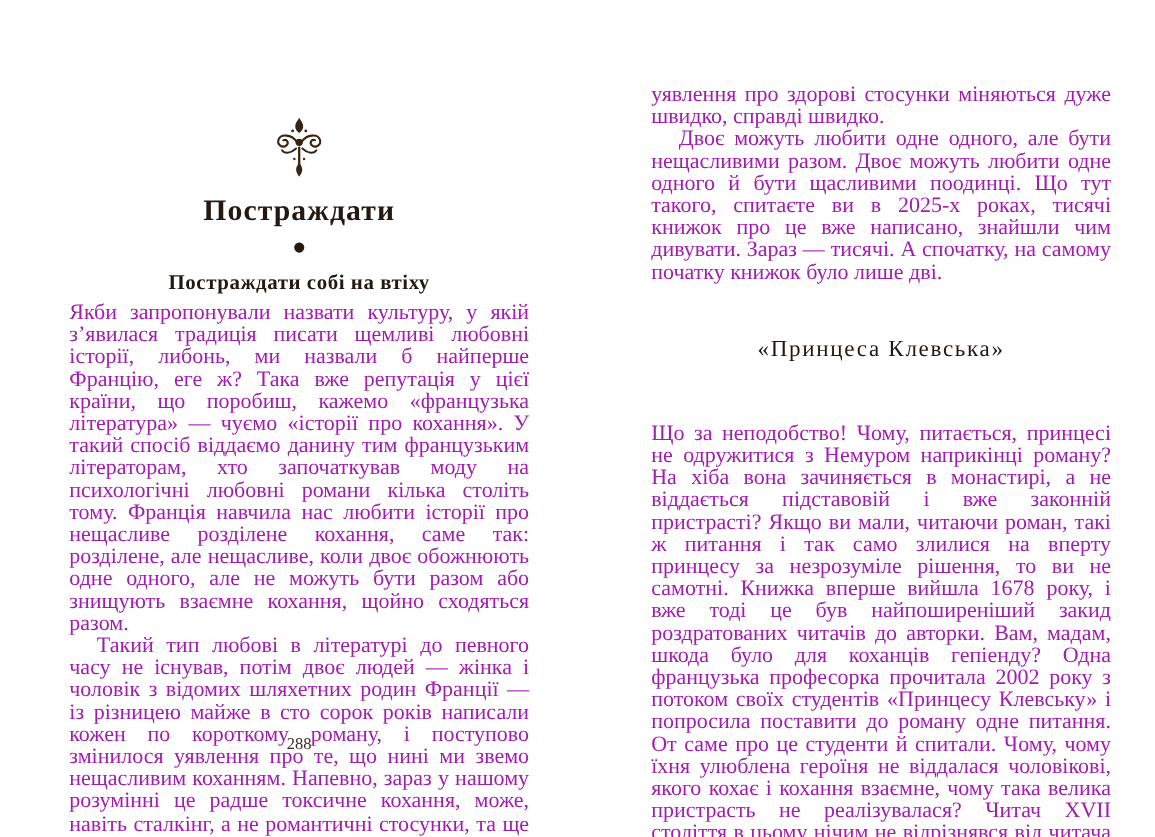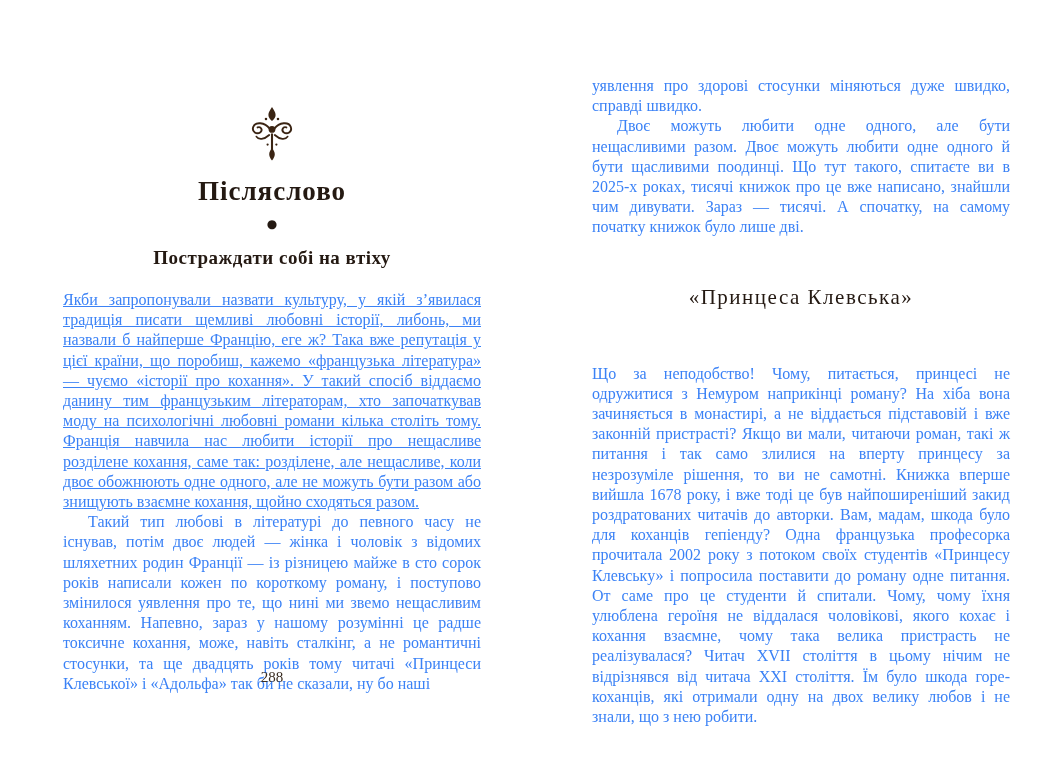--- a/index.html
+++ b/index.html
@@ -63,26 +63,26 @@
     font-size: 21px;
     line-height: 30px;
     font-weight: normal;
     text-align: center;
     letter-spacing: 1.5px;
     color: #241912;
   }
 
   p.body-text {
     margin: 0;
-    font-size: 16px;
+    font-size: 20px;
     line-height: 20.2px;
     text-align: justify;
-    color: #3b82f6;
+    color: #a21caf;
   }
-  p.first-after-heading { margin-top: 20px; text-decoration: underline; }
+  p.first-after-heading { margin-top: 4px; }
   p.first-on-page       { margin-top: 76px; }
   p.after-section       { margin-top: 52px; }
   p.indented            { text-indent: 25px; }
 
   .page-number {
     position: absolute;
     top: 669px;
     left: 0;
     width: 100%;
     text-align: center;
@@ -107,21 +107,21 @@
         <circle stroke="none" cx="30" cy="29" r="4.2"></circle>
         <path fill="none" stroke-width="2.2" stroke-linecap="round" d="M26.5 36 C20 42 13 42 10.5 38"></path>
         <path fill="none" stroke-width="2.2" stroke-linecap="round" d="M33.5 36 C40 42 47 42 49.5 38"></path>
         <path fill="none" stroke-width="2.6" stroke-linecap="round" d="M30 35 L30 56"></path>
         <path stroke="none" d="M30 52 C31.8 55 33.5 57 33.5 60 C33.5 63 31.8 65.5 30 68 C28.2 65.5 26.5 63 26.5 60 C26.5 57 28.2 55 30 52 Z"></path>
         <circle stroke="none" cx="24.5" cy="48" r="1.4"></circle>
         <circle stroke="none" cx="35.5" cy="48" r="1.4"></circle>
       </g>
     </svg>
 
-    <h1 class="chapter-title">Післяслово</h1>
+    <h1 class="chapter-title">Постраждати</h1>
 
     <div class="divider-dot">●</div>
 
     <h2 class="section-title">Постраждати собі на втіху</h2>
 
     <p class="body-text first-after-heading">Якби запропонували назвати культуру, у якій з’явилася традиція писати щемливі любовні історії, либонь, ми назвали б найперше Францію, еге ж? Така вже репутація у цієї країни, що поробиш, кажемо «французька література» — чуємо «історії про кохання». У такий спосіб віддаємо данину тим французьким літераторам, хто започаткував моду на психологічні любовні романи кілька століть тому. Франція навчила нас любити історії про нещасливе розділене кохання, саме так: розділене, але нещасливе, коли двоє обожнюють одне одного, але не можуть бути разом або знищують взаємне кохання, щойно сходяться разом.</p>
 
     <p class="body-text indented">Такий тип любові в літературі до певного часу не існував, потім двоє людей — жінка і чоловік з відомих шляхетних родин Франції — із різницею майже в сто сорок років написали кожен по короткому роману, і поступово змінилося уявлення про те, що нині ми звемо нещасливим коханням. Напевно, зараз у нашому розумінні це радше токсичне кохання, може, навіть сталкінг, а не романтичні стосунки, та ще двадцять років тому читачі «Принцеси Клевської» і «Адольфа» так би не сказали, ну бо наші</p>
 
     <div class="page-number">288</div>

